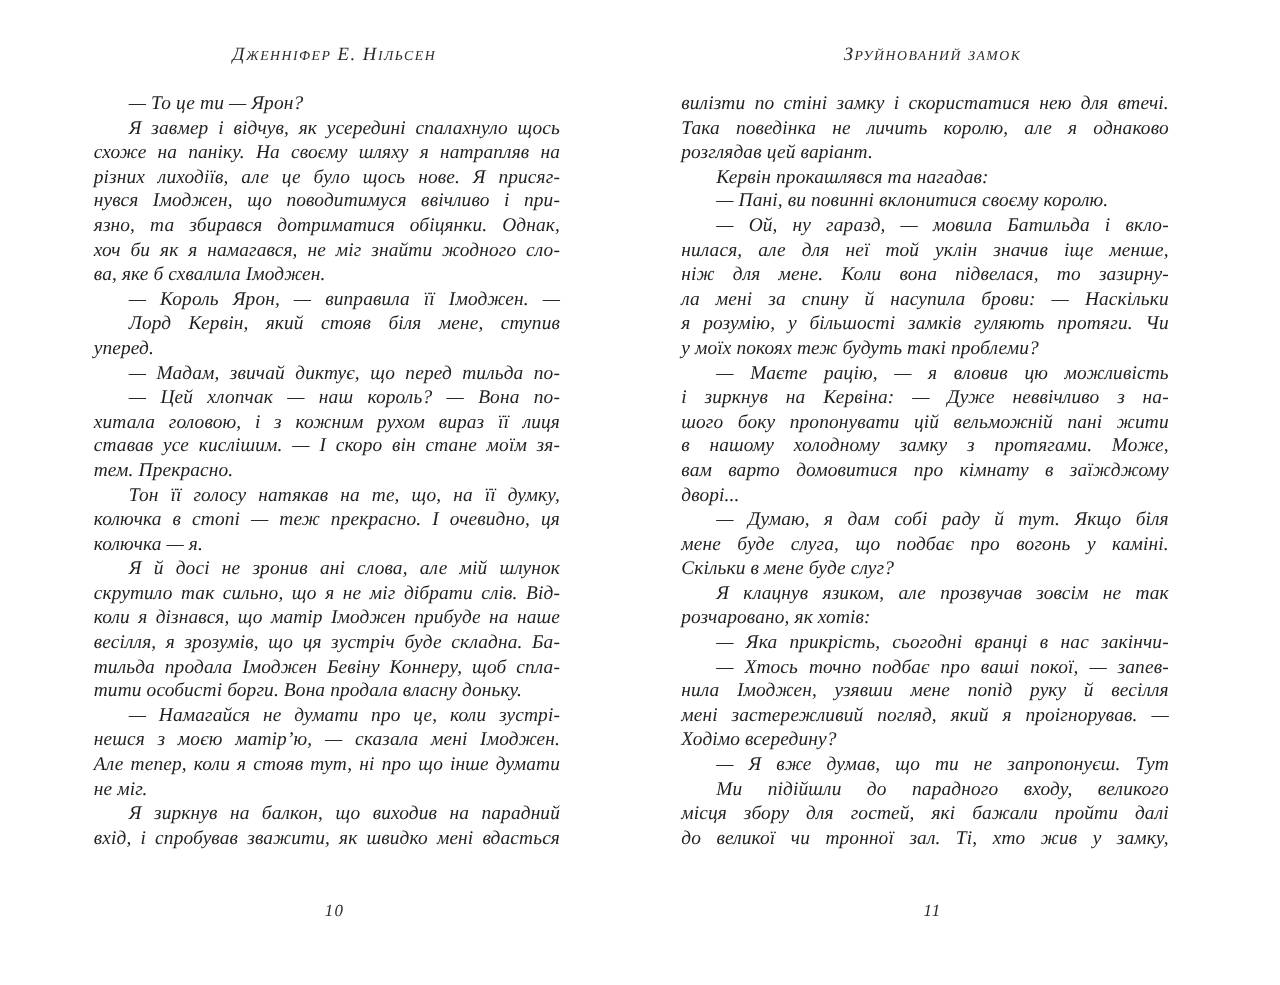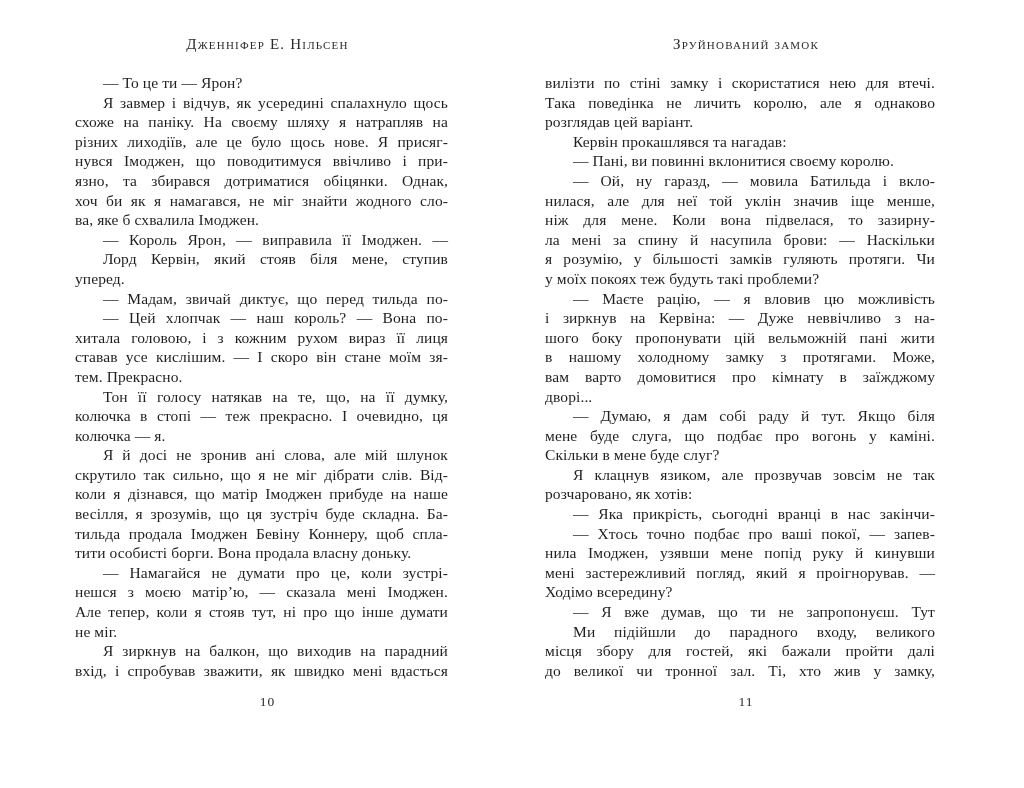--- a/index.html
+++ b/index.html
@@ -12,20 +12,21 @@
     height: 788px;
     position: relative;
     font-family: "Liberation Serif", "DejaVu Serif", serif;
     color: #1f1f1f;
     overflow: hidden;
   }
   .page {
     position: absolute;
     top: 0;
     height: 788px;
+    font-style: italic;
   }
   .page-left  { left: 75px;  width: 385px; }
   .page-right { left: 545px; width: 402px; }
   .running-header {
     position: absolute;
     top: 36px;
     left: 0;
     right: 0;
     text-align: center;
     font-variant: small-caps;
@@ -47,21 +48,21 @@
     letter-spacing: 0.1px;
   }
   .line.just {
     white-space: normal;
     text-align: justify;
     text-align-last: justify;
   }
   .line.indent { padding-left: 28px; }
   .page-number {
     position: absolute;
-    top: 694px;
+    top: 721px;
     left: 0;
     right: 0;
     text-align: center;
     font-size: 13.5px;
     letter-spacing: 1px;
     color: #2b2b2b;
   }
 </style>
 </head>
 <body>
@@ -126,21 +127,21 @@
         <div class="line just">в нашому холодному замку з протягами. Може,</div>
         <div class="line just">вам варто домовитися про кімнату в заїжджому</div>
         <div class="line">дворі...</div>
         <div class="line indent just">— Думаю, я дам собі раду й тут. Якщо біля</div>
         <div class="line just">мене буде слуга, що подбає про вогонь у каміні.</div>
         <div class="line">Скільки в мене буде слуг?</div>
         <div class="line indent just">Я клацнув язиком, але прозвучав зовсім не так</div>
         <div class="line">розчаровано, як хотів:</div>
         <div class="line indent just">— Яка прикрість, сьогодні вранці в нас закінчи-</div>
         <div class="line indent just">— Хтось точно подбає про ваші покої, — запев-</div>
-        <div class="line just">нила Імоджен, узявши мене попід руку й кинувши</div>
+        <div class="line just">нила Імоджен, узявши мене попід руку й весілля</div>
         <div class="line just">мені застережливий погляд, який я проігнорував. —</div>
         <div class="line">Ходімо всередину?</div>
         <div class="line indent just">— Я вже думав, що ти не запропонуєш. Тут</div>
         <div class="line indent just">Ми підійшли до парадного входу, великого</div>
         <div class="line just">місця збору для гостей, які бажали пройти далі</div>
         <div class="line just">до великої чи тронної зал. Ті, хто жив у замку,</div>
       </div>
     <div class="page-number">11</div>
   </section>
 

